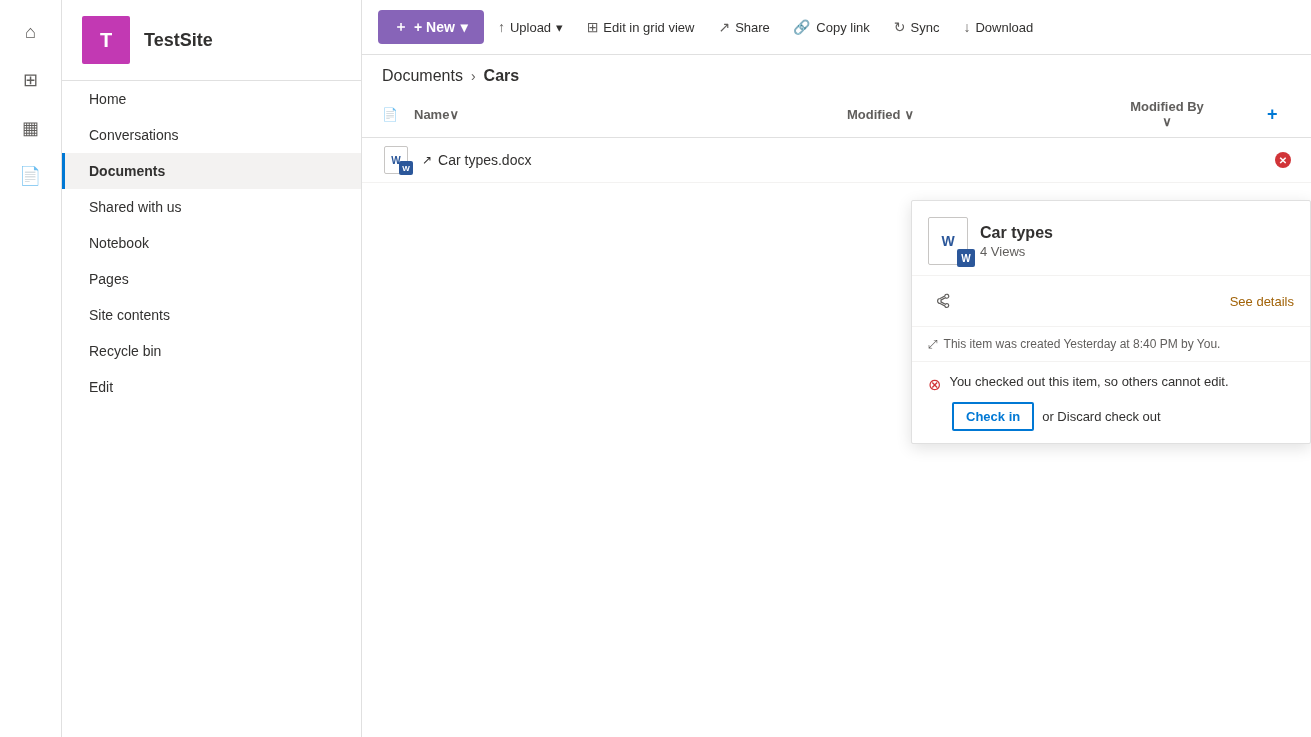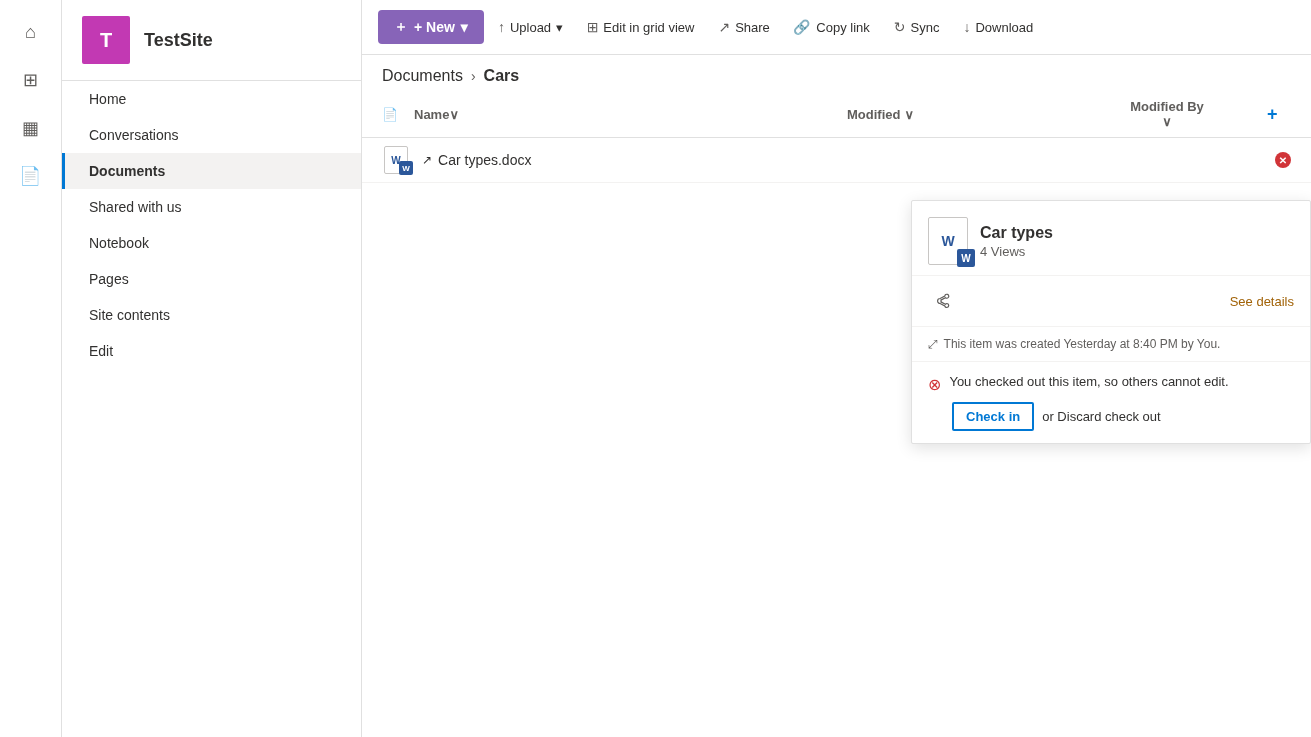--- a/index.html
+++ b/index.html
@@ -383,20 +383,21 @@
     <span class="site-title">TestSite</span>
   </div>
 
   <div class="nav-item">Home</div>
   <div class="nav-item">Conversations</div>
   <div class="nav-item active">Documents</div>
   <div class="nav-item">Shared with us</div>
   <div class="nav-item">Notebook</div>
   <div class="nav-item">Pages</div>
   <div class="nav-item">Site contents</div>
+  <div class="nav-item">Recycle bin</div>
   <div class="nav-item">Edit</div>
 </div>
 
 <div class="main-content">
 
   <div class="toolbar">
     <button class="btn-new">
       <span>＋</span>
       <span>+ New</span>
       <span>▾</span>

